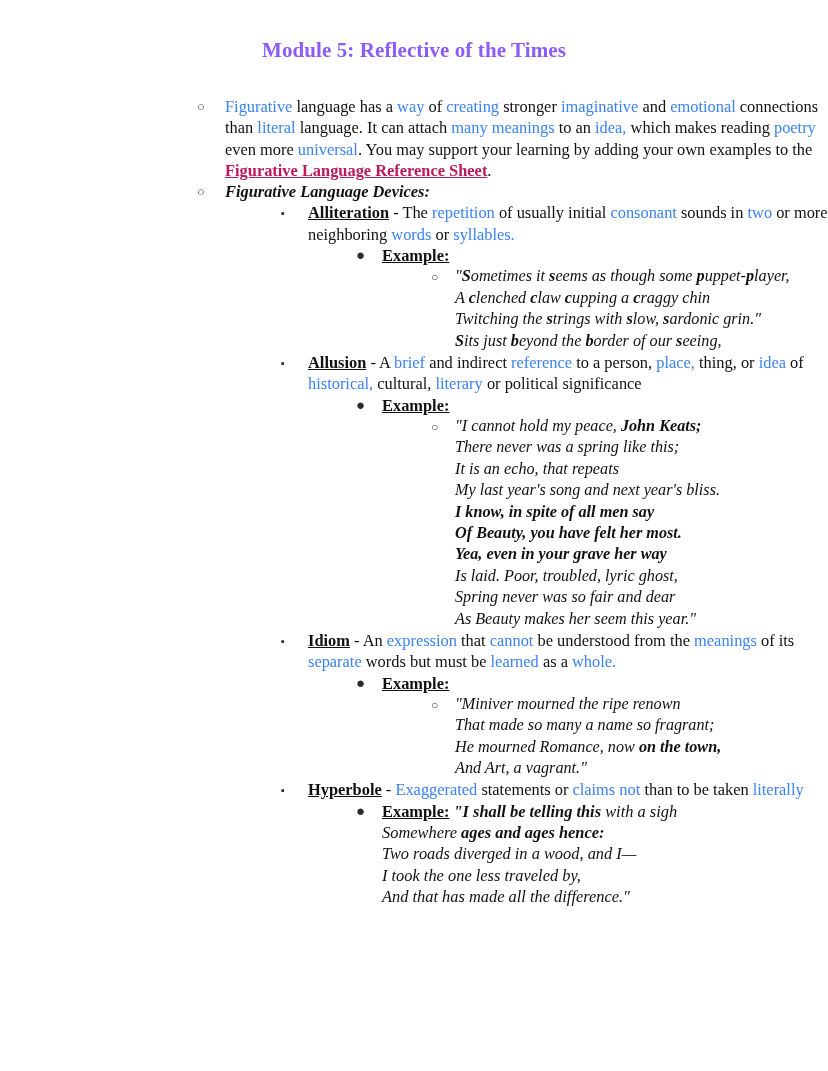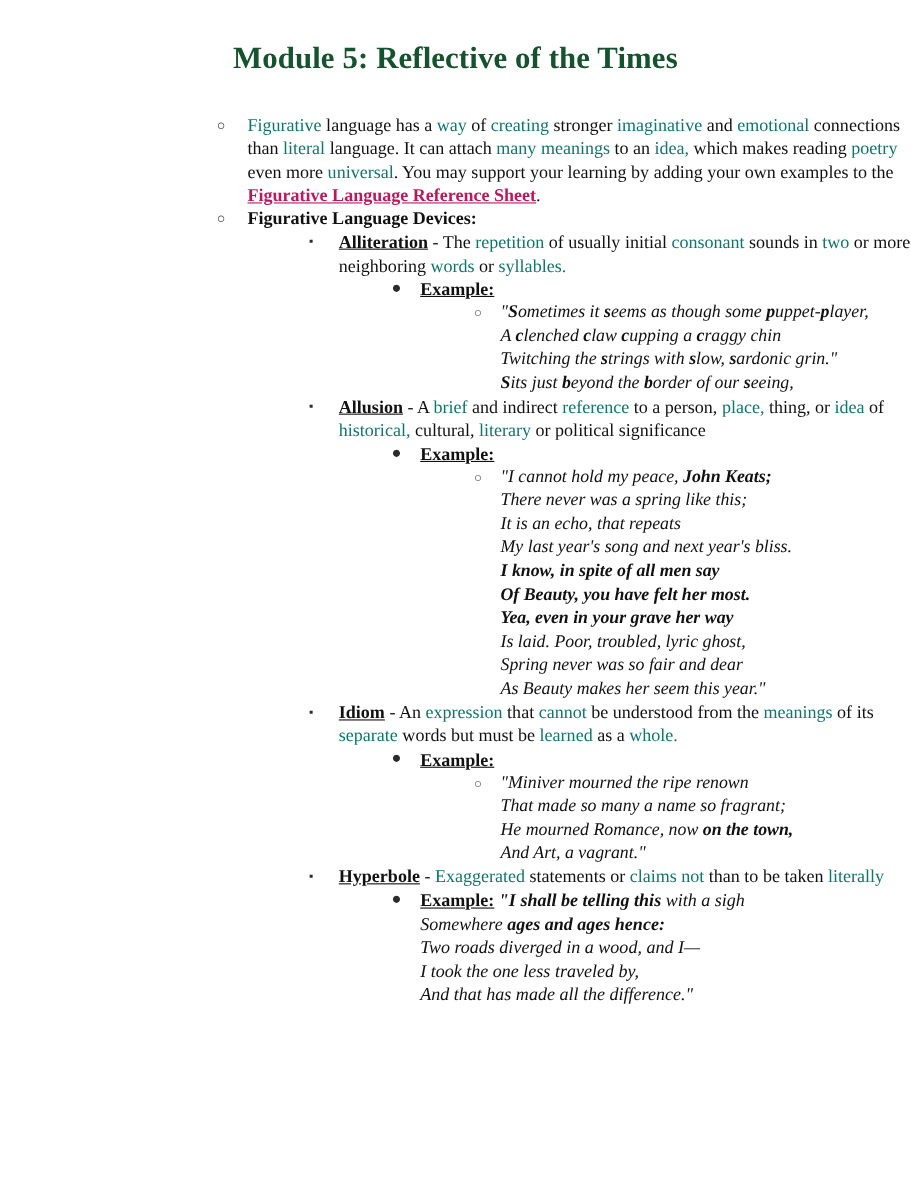--- a/index.html
+++ b/index.html
@@ -18,27 +18,27 @@
   .page {
     width: 828px;
     height: 1071px;
     position: relative;
     background: #ffffff;
     box-sizing: border-box;
     padding: 0;
   }
   .doc-title {
     text-align: center;
-    font-size: 28px;
+    font-size: 21px;
     font-weight: bold;
     letter-spacing: 0.1px;
     margin: 0;
     padding-top: 38px;
     padding-bottom: 0;
-    color: #14532d;
+    color: #8b5cf6;
   }
   .content {
     margin-top: 33px;
   }
 
   
   ul {
     list-style: none;
     margin: 0;
     padding: 0;
@@ -77,27 +77,27 @@
   .lvl3 { padding-left: 48px; }
   .lvl3 > li { padding-left: 26px; }
   .lvl3 > li > .marker { font-size: 15px; line-height: 20px; }
 
   
   .lvl4 { padding-left: 49px; }
   .lvl4 > li { padding-left: 24px; }
   .lvl4 > li > .marker { font-size: 12px; line-height: 23px; color:#444; }
 
   
-  .red { color: #0f766e; }
+  .red { color: #3b82f6; }
   .link {
     color: #be185d;
     font-weight: bold;
     text-decoration: underline;
   }
-  .bold { font-weight: bold; }
+  .bold { font-weight: bold; font-style: italic; }
   .term {
     font-weight: bold;
     text-decoration: underline;
     margin-top: 44px;
   }
   .ex-label {
     font-weight: bold;
     text-decoration: underline;
   }
   .poem {

